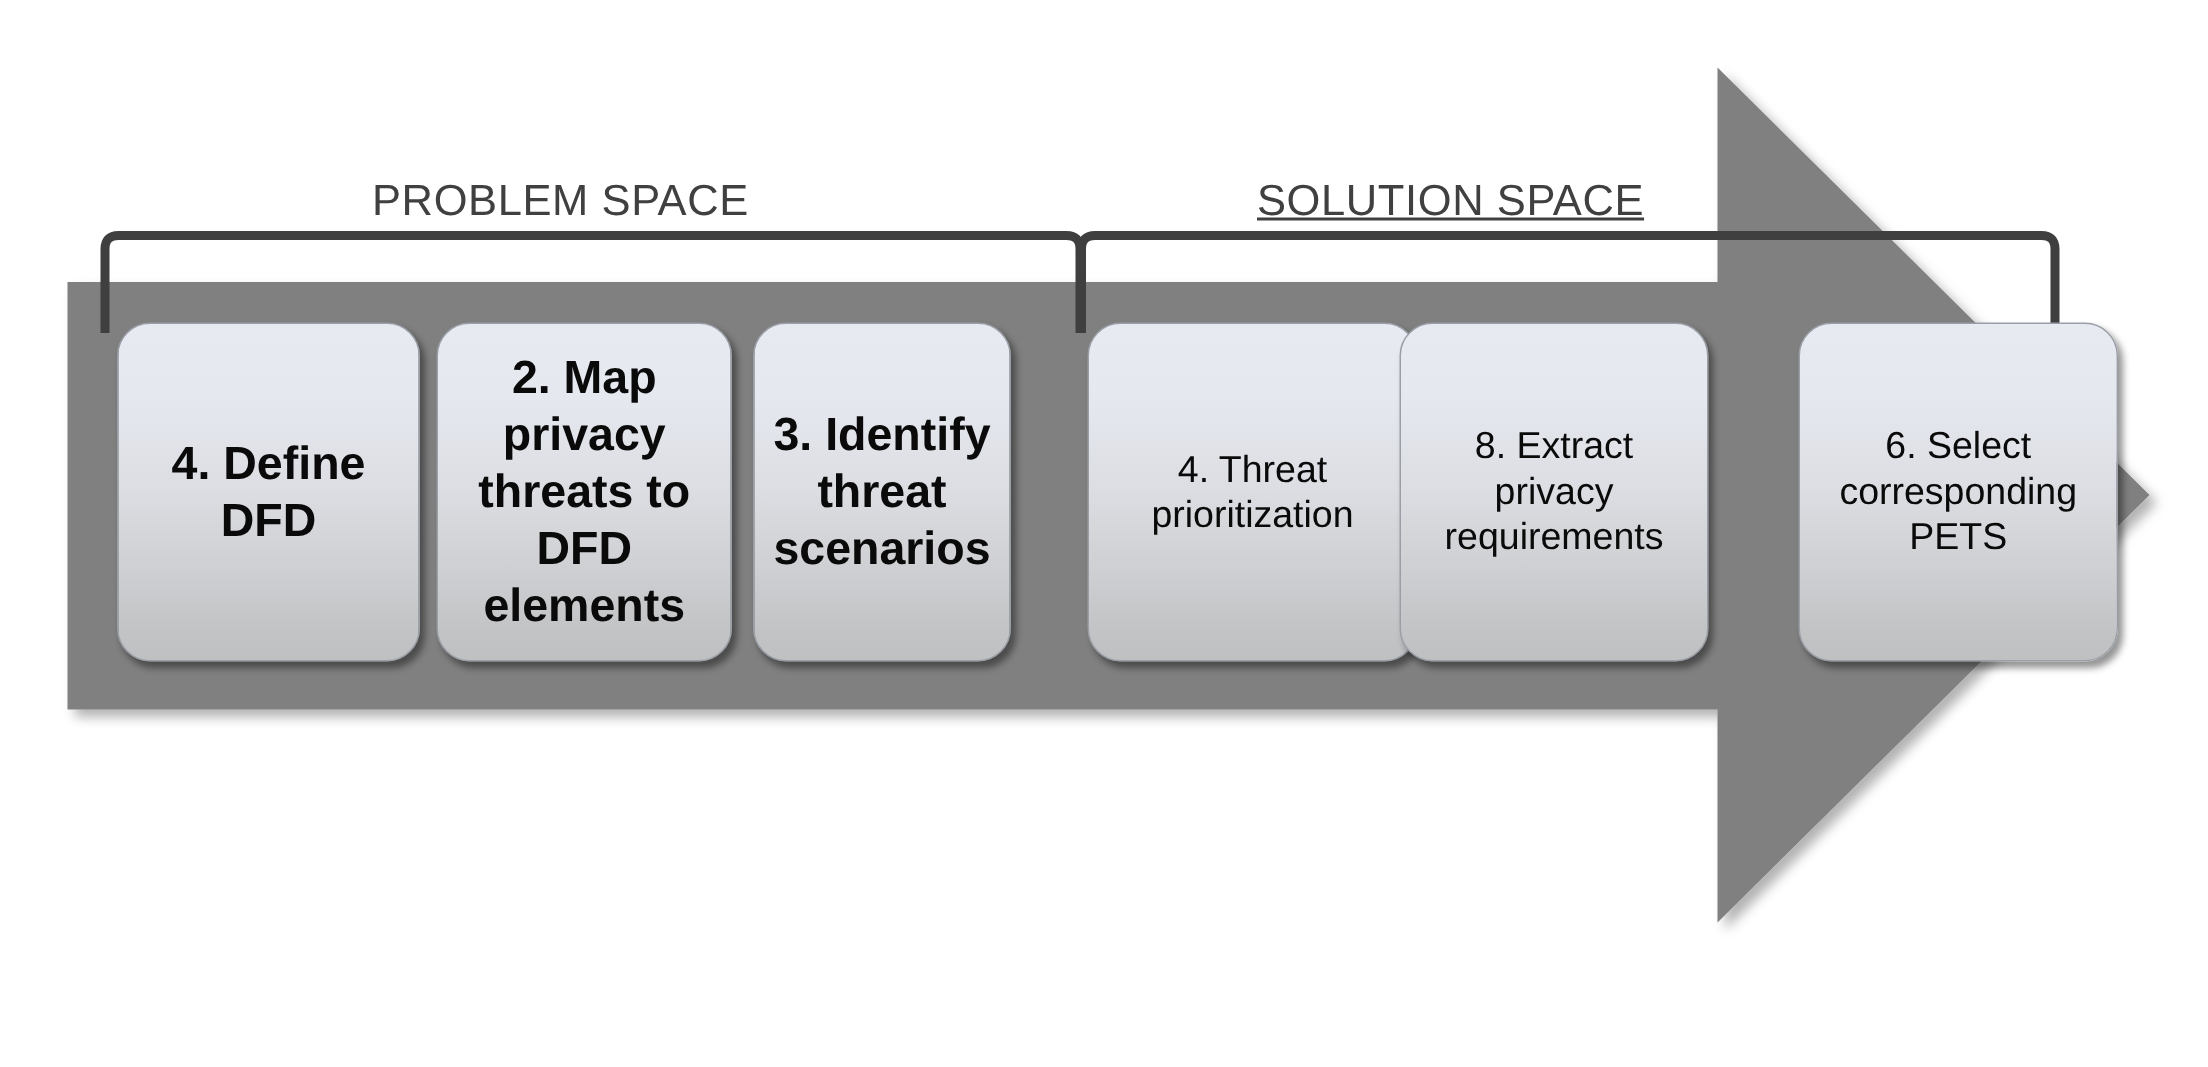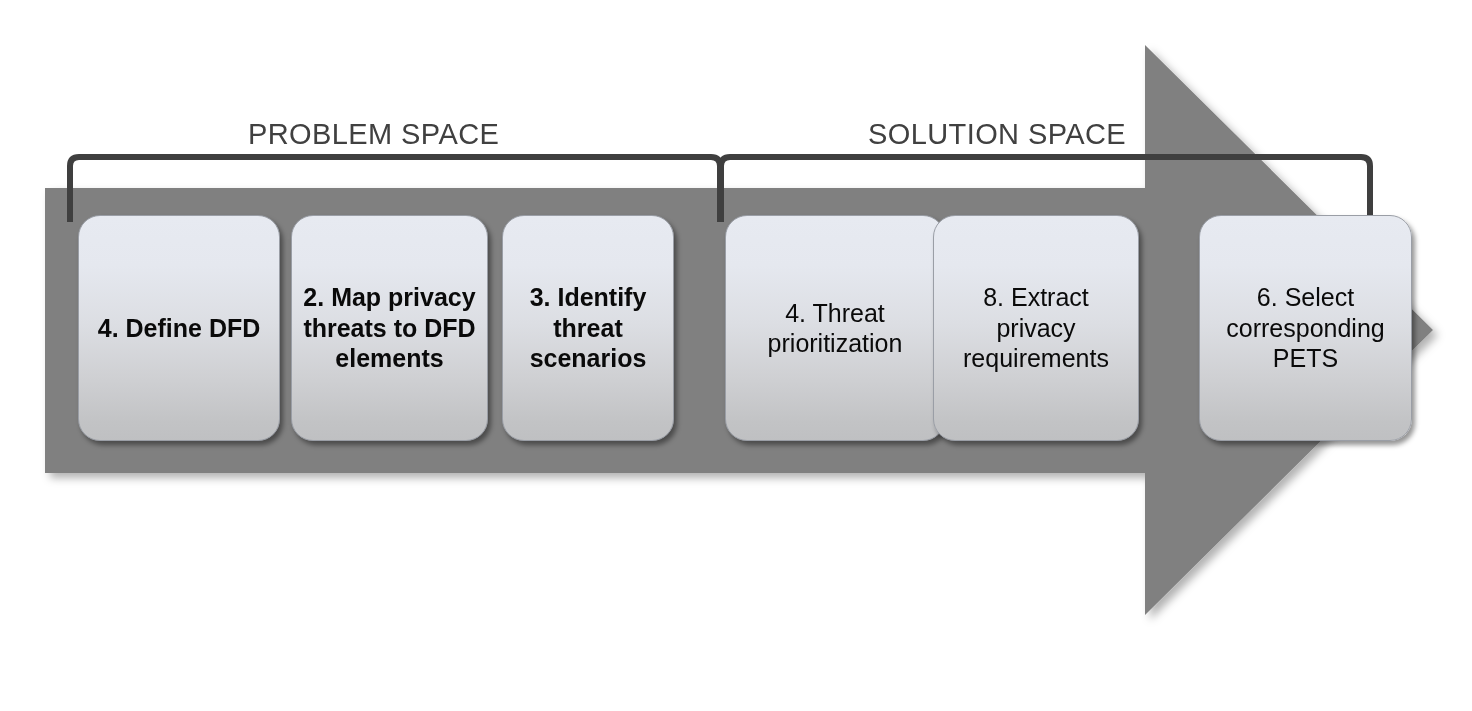--- a/index.html
+++ b/index.html
@@ -43,21 +43,21 @@
     position: absolute;
     color: #404040;
     font-size: 29px;
     font-weight: 400;
     letter-spacing: 0.4px;
     white-space: nowrap;
     text-align: center;
     line-height: 1;
   }
   #phase-label-0 { left: 248px; top: 120px; width: 244px; }
-  #phase-label-1 { left: 868px; top: 120px; width: 248px; }
+  #phase-label-1 { left: 838px; top: 120px; width: 248px; text-decoration: underline; }
 
   
   .step-box {
     position: absolute;
     top: 215px;
     height: 226px;
     border-radius: 22px;
     border: 1px solid #9a9ea6;
     background: linear-gradient(to bottom,
         #e7eaf1 0%,
@@ -70,21 +70,21 @@
     display: flex;
     align-items: center;
     justify-content: center;
     box-sizing: border-box;
     padding: 6px 10px;
   }
   .step-label {
     text-align: center;
     color: #0a0a0a;
     line-height: 1.22;
-    font-size: 25px;
+    font-size: 31px;
   }
   .step-box.bold .step-label {
     font-weight: 700;
   }
   .step-box.regular .step-label {
     font-weight: 400;
     font-size: 25px;
   }
 
   #step-box-0 { left: 78px;   width: 202px; }

